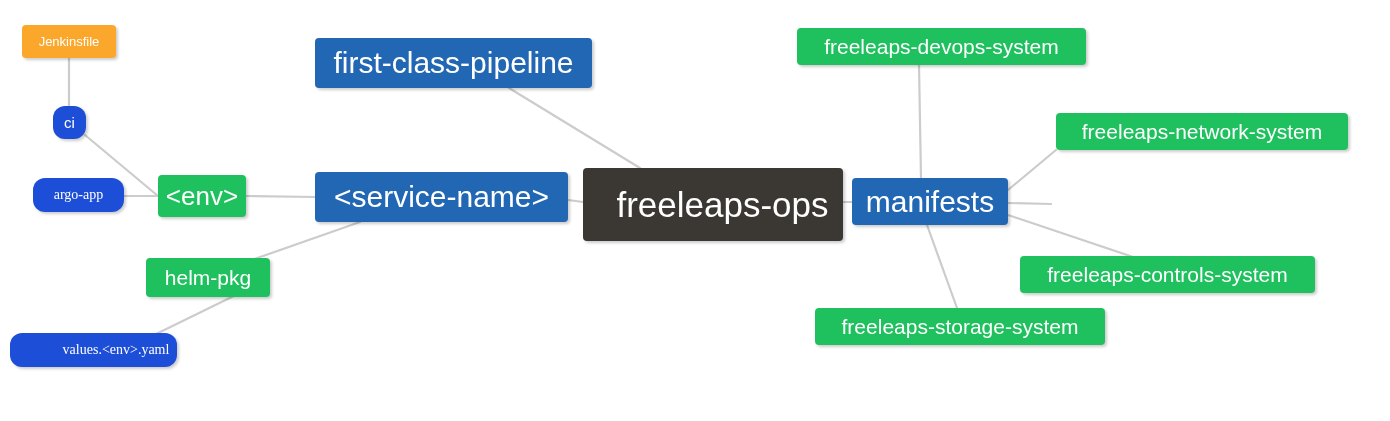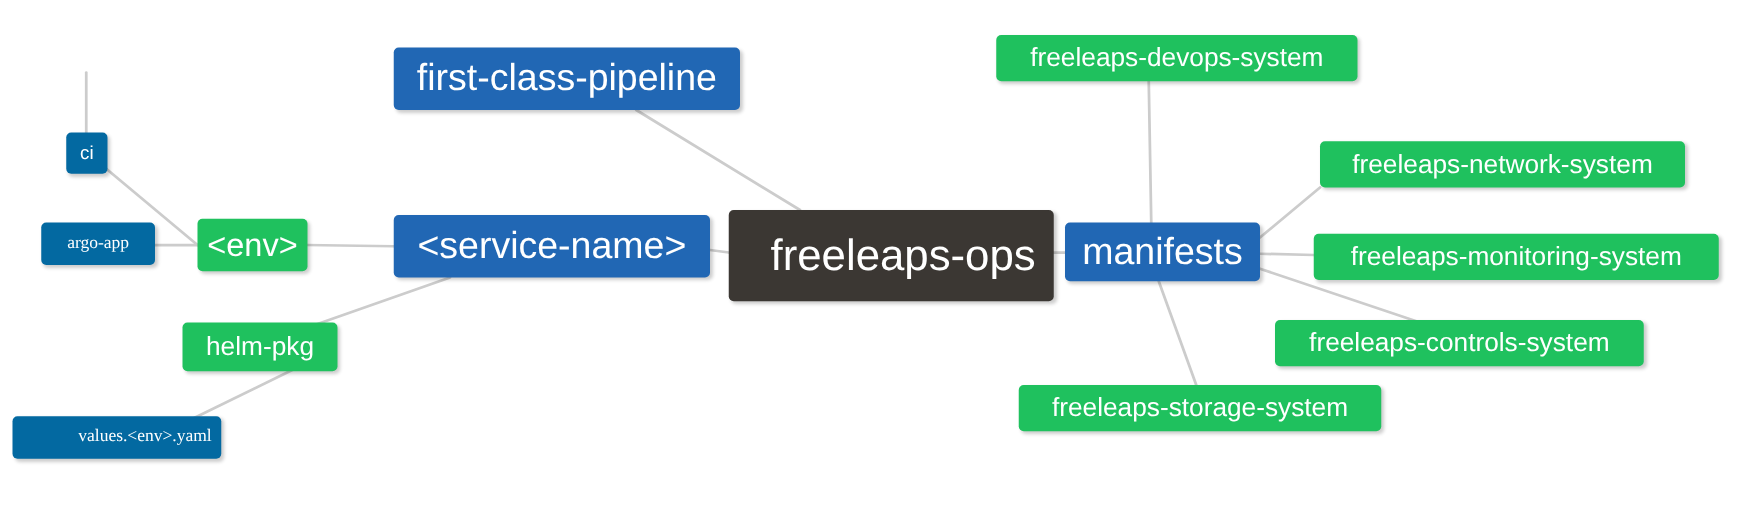--- a/index.html
+++ b/index.html
@@ -44,21 +44,21 @@
   .node-label {
     display: block;
     white-space: nowrap;
   }
 
   
   .fill-root   { background: #3b3733; }
   .fill-blue   { background: #2167b4; }
   .fill-green  { background: #1fc15e; }
   .fill-amber  { background: #fba72c; }
-  .fill-red    { background: #0369a1; }
+  .fill-red    { background: #1d4ed8; border-radius: 12px; }
 
   
   .t-root       { font-size: 35px; }
   .t-branch-lg  { font-size: 30px; }
   .t-branch     { font-size: 26px; }
   .t-leaf       { font-size: 21px; }
   .t-leaf-sm    { font-size: 14px; font-family: Liberation Serif, serif; }
   .t-leaf-xs    { font-size: 15px; }
   .t-tiny       { font-size: 13px; }
 </style>
@@ -93,20 +93,23 @@
       <path d="M 1008,190 L 1056,150"></path>
 
       <path d="M 1008,203 L 1051,204"></path>
 
       <path d="M 1008,215 L 1148,262"></path>
 
       <path d="M 927,225 L 957,308"></path>
     </g>
   </svg>
 
+  <div class="node fill-amber t-tiny" style="left:22px; top:25px; width:94px; height:33px;">
+    <span class="node-label">Jenkinsfile</span>
+  </div>
 
   <div class="node fill-red t-leaf-xs" style="left:53px; top:106px; width:33px; height:33px;">
     <span class="node-label">ci</span>
   </div>
 
   <div class="node fill-red t-leaf-sm" style="left:33px; top:178px; width:91px; height:34px;">
     <span class="node-label">argo-app</span>
   </div>
 
   <div class="node fill-green t-branch" style="left:158px; top:175px; width:88px; height:42px;">
@@ -138,23 +141,20 @@
   </div>
 
   <div class="node fill-blue t-branch-lg" style="left:852px; top:178px; width:156px; height:47px;">
     <span class="node-label">manifests</span>
   </div>
 
   <div class="node fill-green t-leaf" style="left:1056px; top:113px; width:292px; height:37px;">
     <span class="node-label">freeleaps-network-system</span>
   </div>
 
-  <div class="node fill-green t-leaf" style="left:1051px; top:187px; width:324px; height:37px;">
-    <span class="node-label">freeleaps-monitoring-system</span>
-  </div>
 
   <div class="node fill-green t-leaf" style="left:1020px; top:256px; width:295px; height:37px;">
     <span class="node-label">freeleaps-controls-system</span>
   </div>
 
   <div class="node fill-green t-leaf" style="left:815px; top:308px; width:290px; height:37px;">
     <span class="node-label">freeleaps-storage-system</span>
   </div>
 
 </div>

